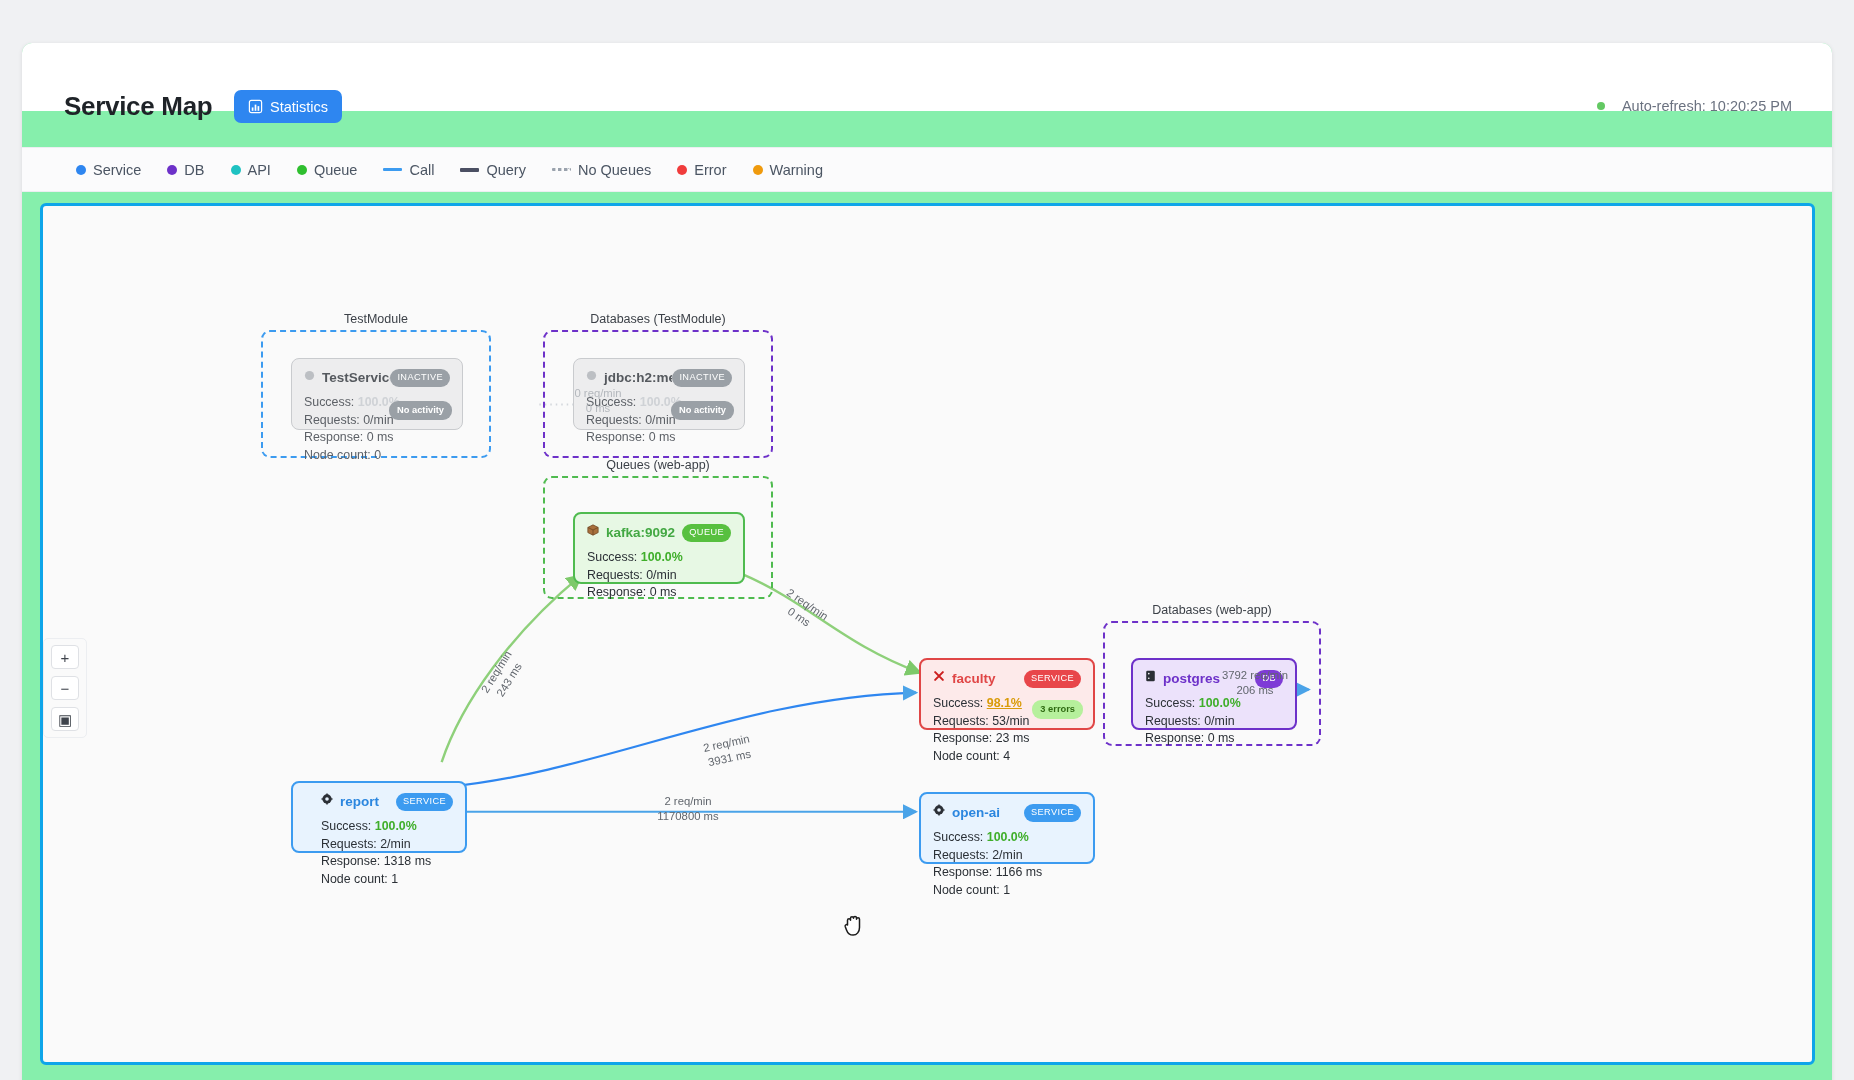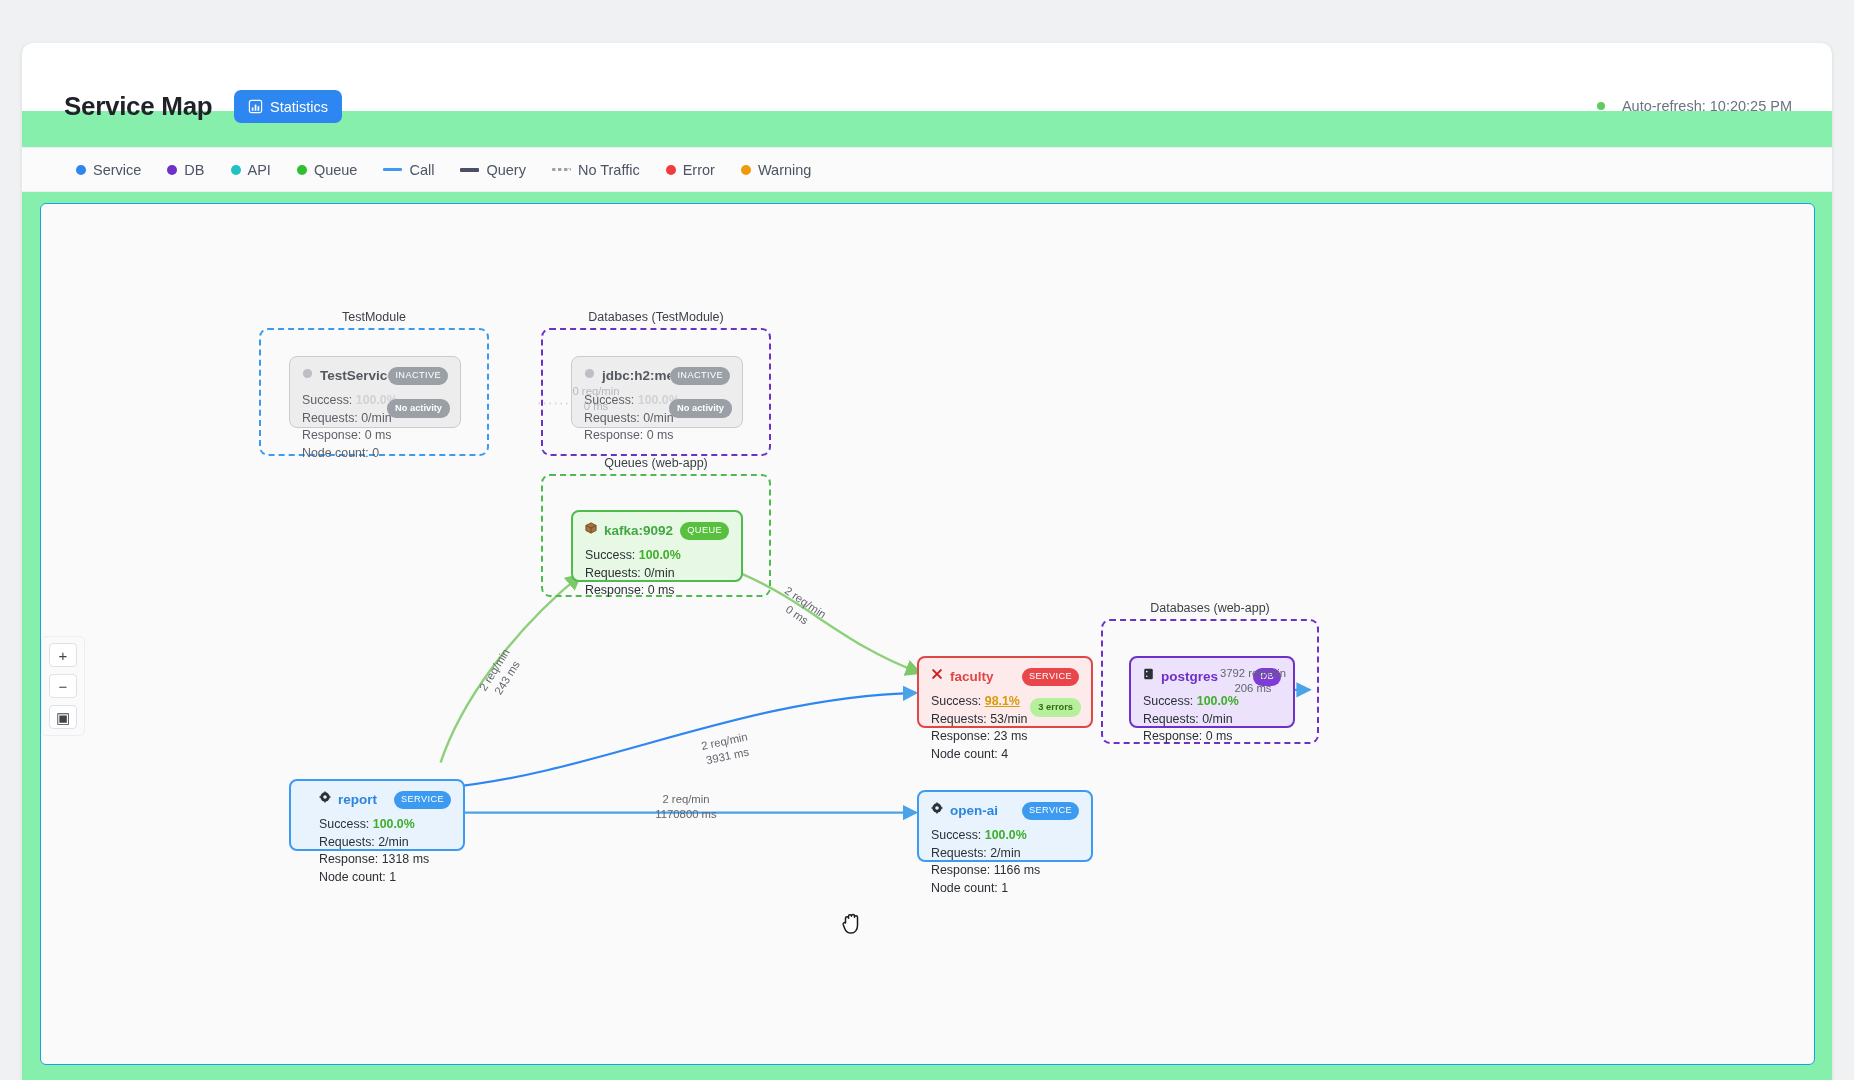--- a/index.html
+++ b/index.html
@@ -64,21 +64,21 @@
   .lg-line.thick { height: 4px; }
   .lg-line.dotted {
     height: 0; border-top: 3px dotted #9aa2ad; width: 19px; background: none;
   }
 
   
   #canvas-wrap {
     position: absolute; left: 18px; top: 160px;
     width: 1775px; height: 862px;
     background: #fafafa;
-    border: 1px solid #0ea5e9;
+    border: 3px solid #0ea5e9;
     border-radius: 6px;
     overflow: hidden;
   }
   #canvas {
     position: absolute; left: 0; top: 0; width: 100%; height: 100%;
     cursor: grab;
   }
   #edges { position: absolute; left: 0; top: 0; width: 100%; height: 100%; }
 
   
@@ -234,21 +234,21 @@
       <div class="lg-item">
         <span class="lg-line" style="background: rgb(60, 155, 240);"></span>
         <span>Call</span>
       </div>
       <div class="lg-item">
         <span class="lg-line thick" style="background: rgb(75, 79, 99);"></span>
         <span>Query</span>
       </div>
       <div class="lg-item">
         <span class="lg-line dotted" style="border-top-color: rgb(154, 162, 173);"></span>
-        <span>No Traffic</span>
+        <span>No Queues</span>
       </div>
       <div class="lg-item">
         <span class="lg-dot" style="background: rgb(240, 60, 60);"></span>
         <span>Error</span>
       </div>
       <div class="lg-item">
         <span class="lg-dot" style="background: rgb(239, 154, 13);"></span>
         <span>Warning</span>
       </div>
     </div>

